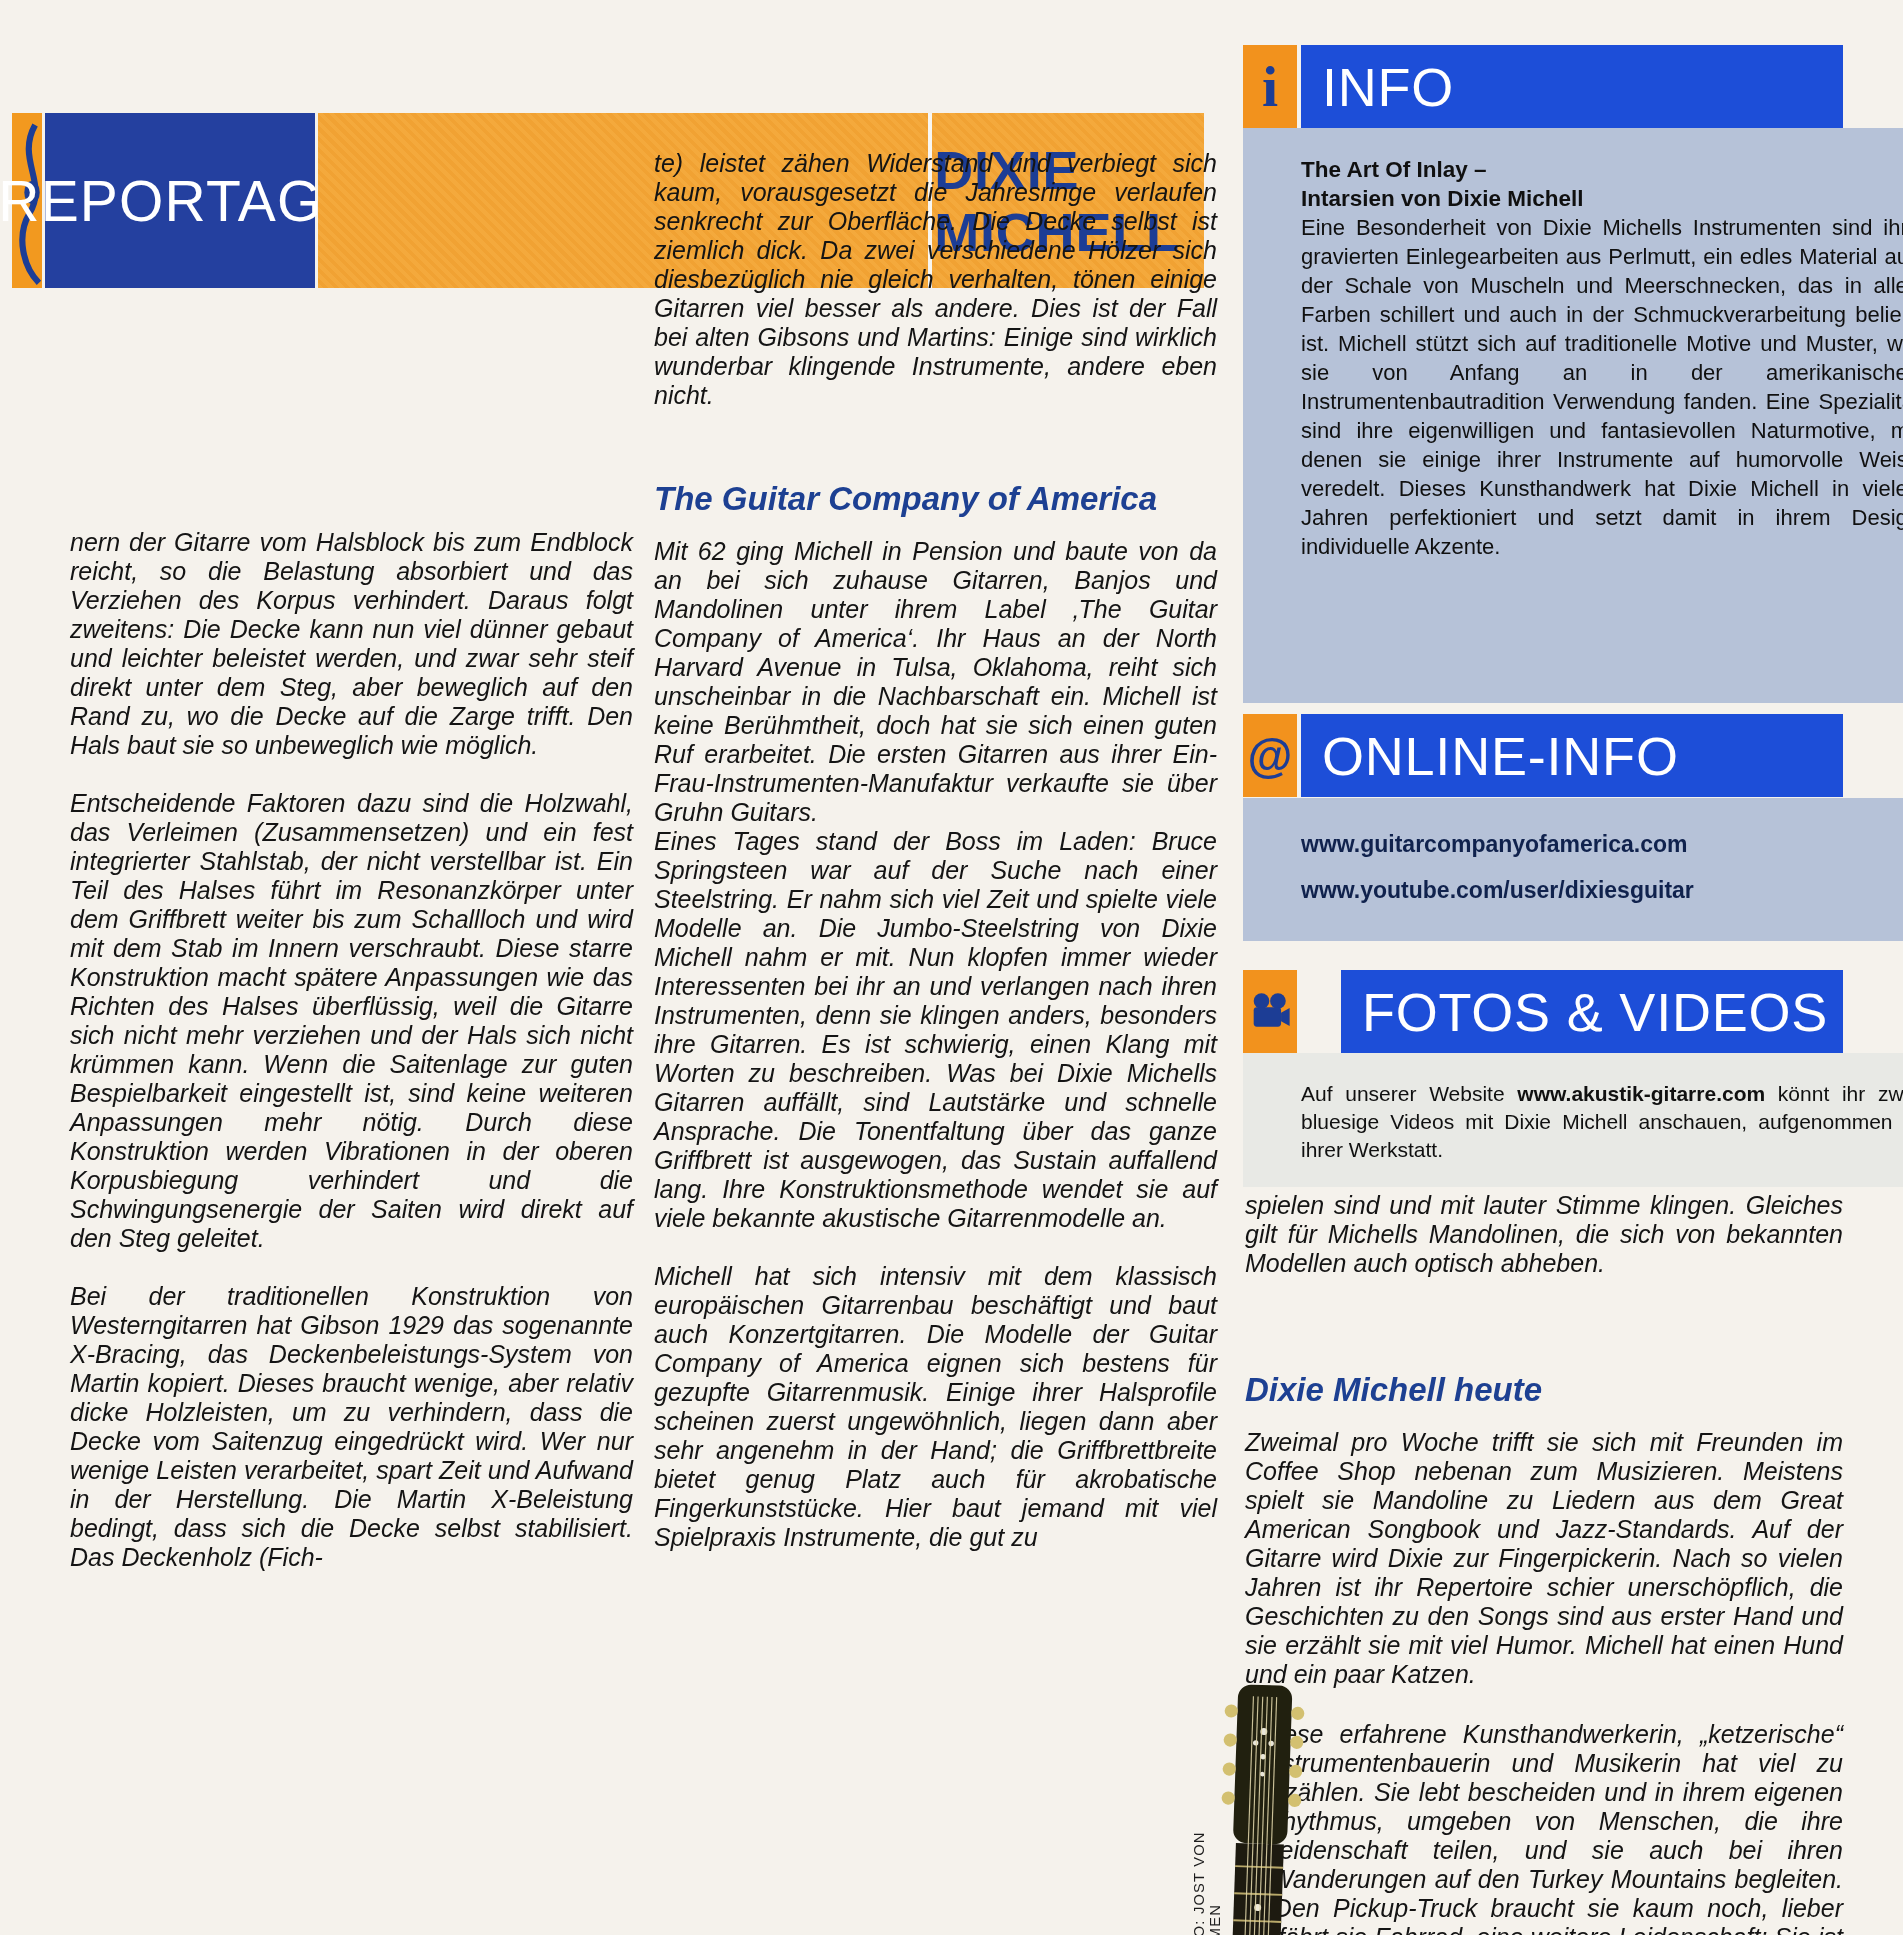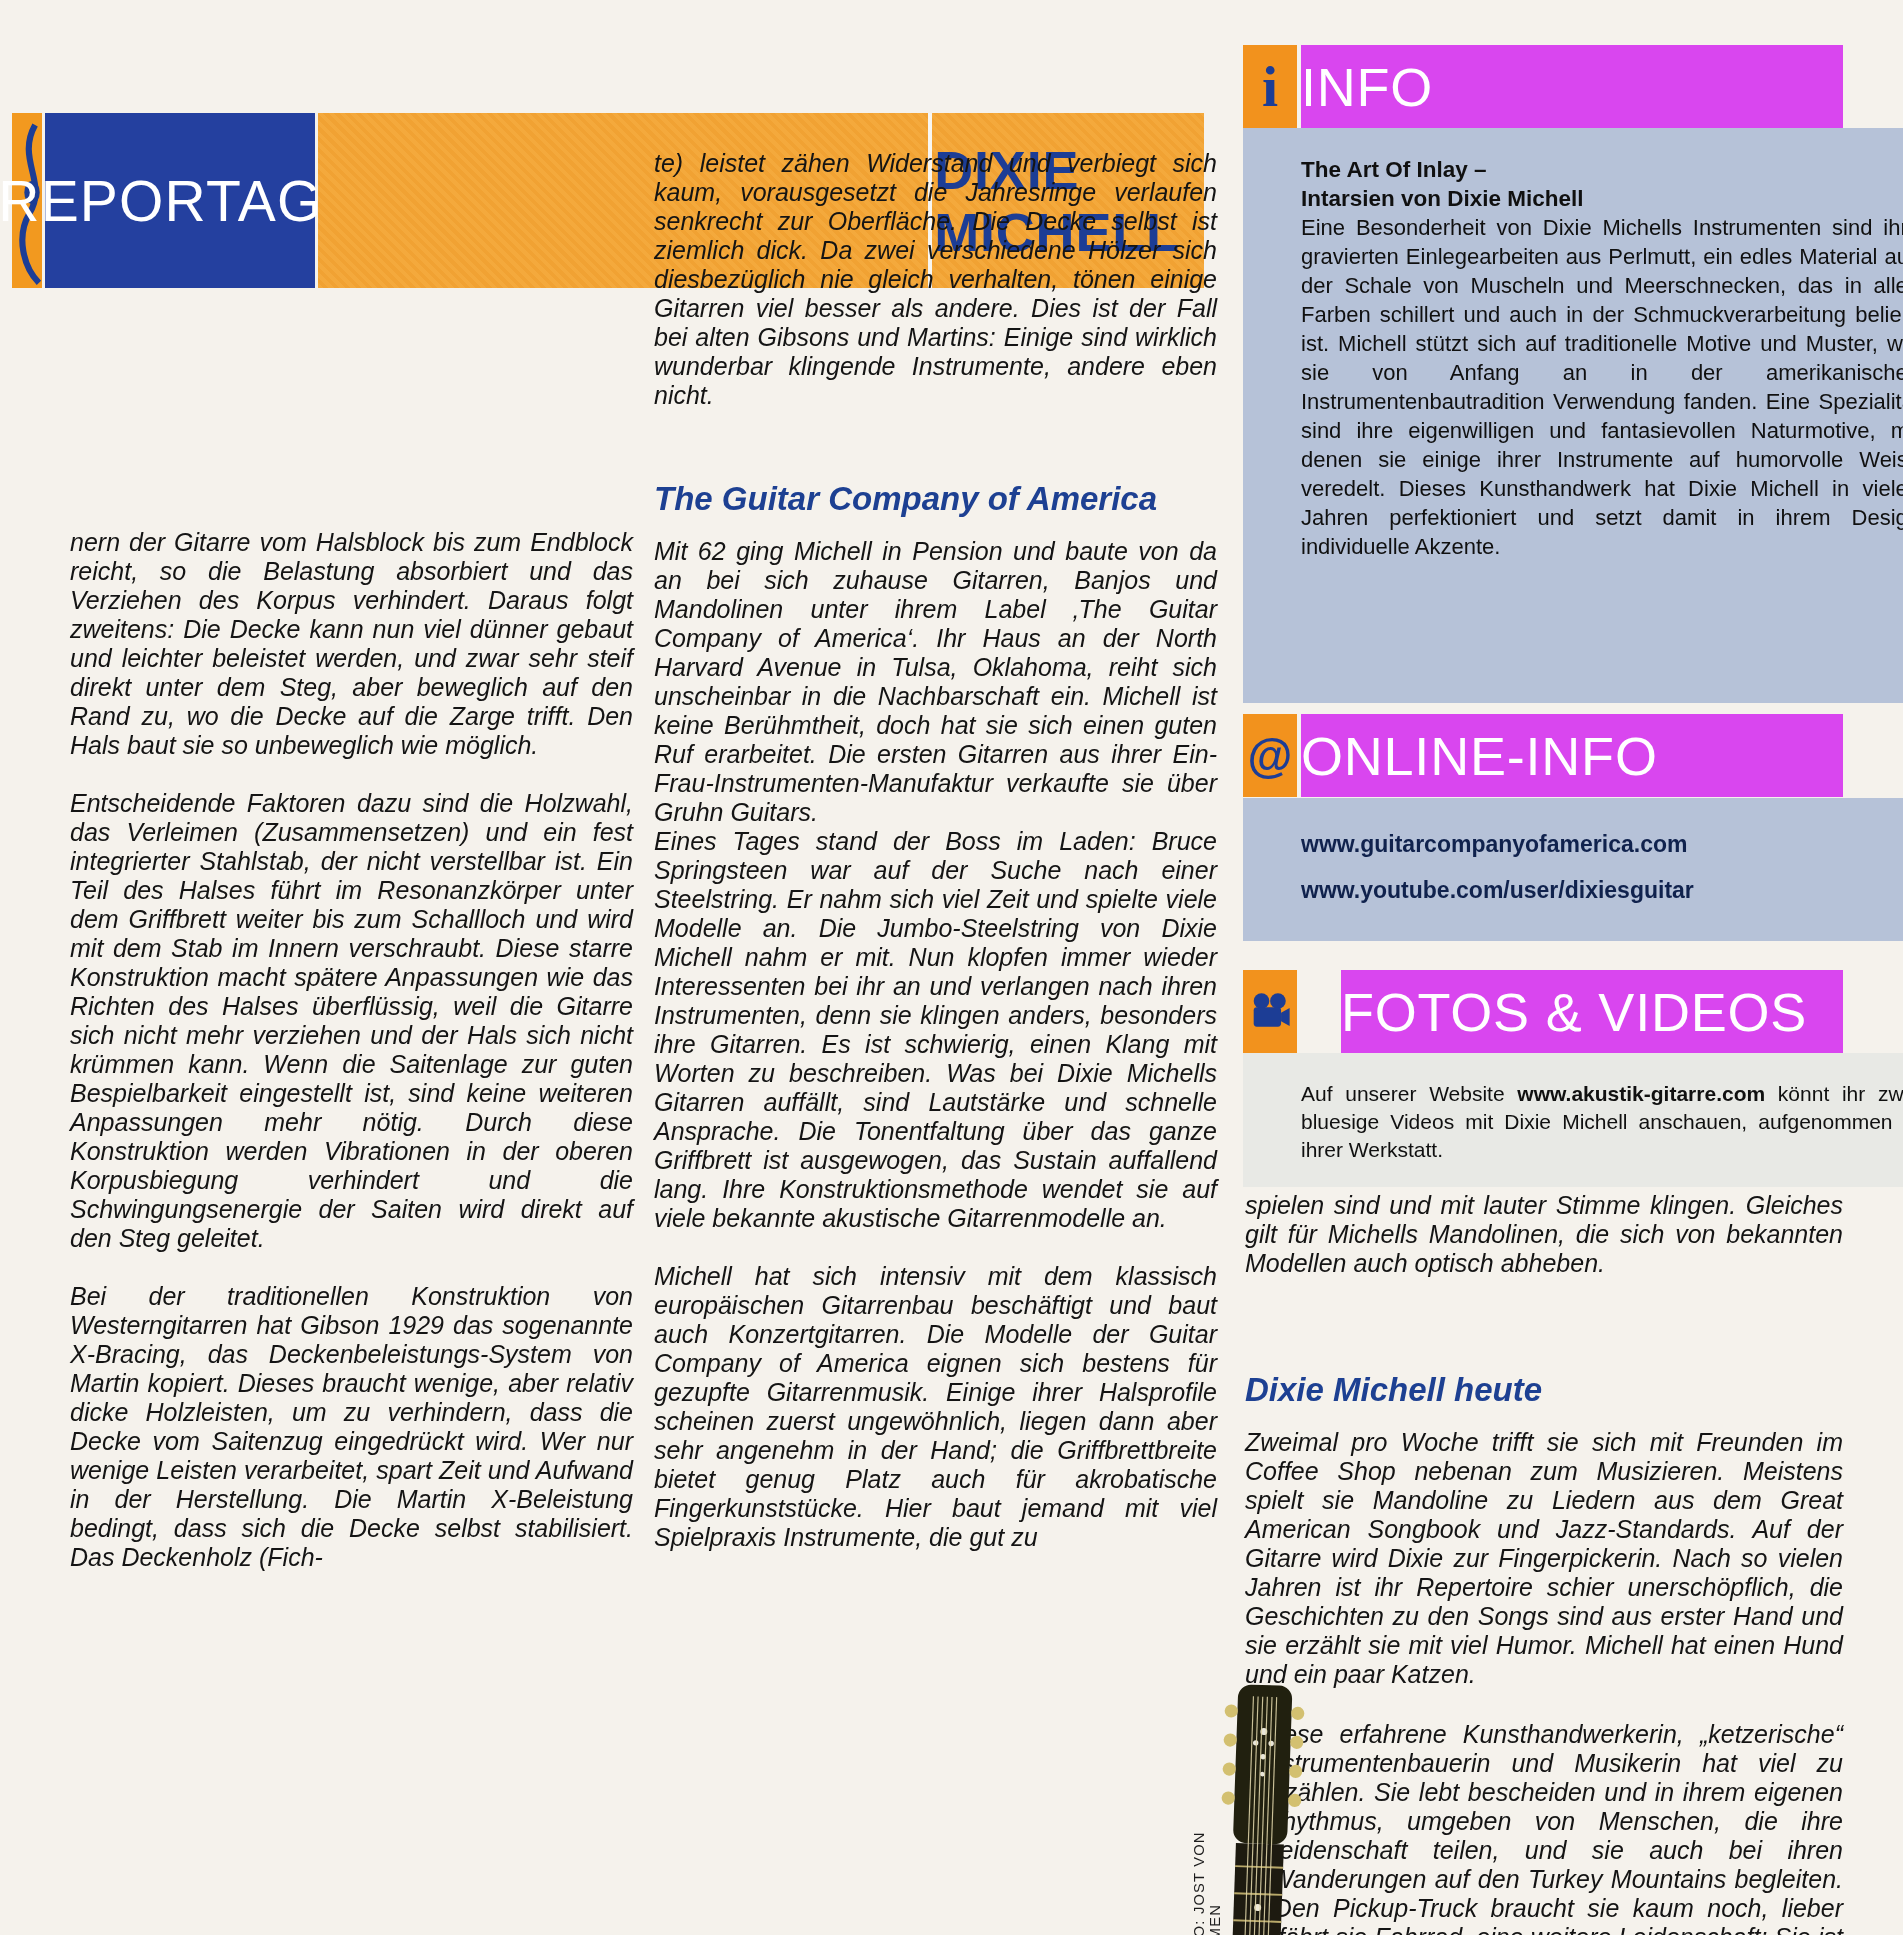--- a/index.html
+++ b/index.html
@@ -12,22 +12,22 @@
              justify-content:center;font-size:57px;letter-spacing:1.2px;}
   .orange-band{left:318px;width:886px;background:repeating-linear-gradient(45deg,#f4a93c 0 3.9px,#f1a233 3.9px 7.7px);}
   .hdr-divider{position:absolute;top:113px;left:928px;width:3.9px;height:175px;background:#f8f6f1;}
   .dixie{position:absolute;top:113px;left:937px;width:240px;height:175px;display:flex;align-items:center;
          justify-content:center;color:#1c3d95;font-size:54px;font-weight:600;letter-spacing:0.8px;}
   
   .ibox-hdr{position:absolute;left:1243px;width:600px;height:83px;display:flex;}
   .ibox-tile{width:54px;height:100%;background:#f2921d;display:flex;align-items:center;justify-content:center;
              color:#1c3d95;flex:0 0 auto;}
   .ibox-tile .iglyph{font-family:"Liberation Serif",serif;font-weight:bold;font-size:58px;}
-  .ibox-bar{flex:1;background:#d946ef;color:#fff;display:flex;align-items:center;margin-left:3.9px;
-            font-size:54px;letter-spacing:0.8px;}
+  .ibox-bar{flex:1;background:#1d4ed8;color:#fff;display:flex;align-items:center;margin-left:3.9px;
+            font-size:54px;padding-left:21px;letter-spacing:0.8px;}
   .ibox-body{position:absolute;left:1243px;width:716px;box-sizing:border-box;padding:27px 39px 0 58px;
              font-size:22px;line-height:29px;text-align:justify;color:#101010;}
   .blue-body{background:#b6c2d8;}
   .gray-body{background:#e8e9e5;}
   .ibox-title{font-weight:bold;font-size:22.5px;line-height:29px;text-align:left;}
   .url-line{font-weight:bold;color:#10224d;font-size:23px;line-height:46px;text-align:left;}
   
   .col{position:absolute;font-size:25px;line-height:29px;text-align:justify;color:#141414;font-style:italic;}
   .col p{margin:0 0 29px 0;}
   .col p.tight{margin-bottom:0;}

